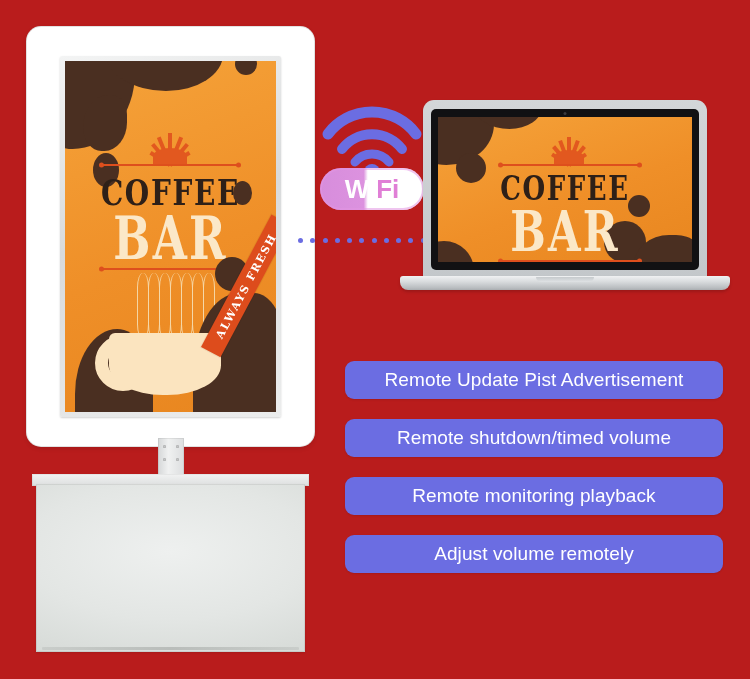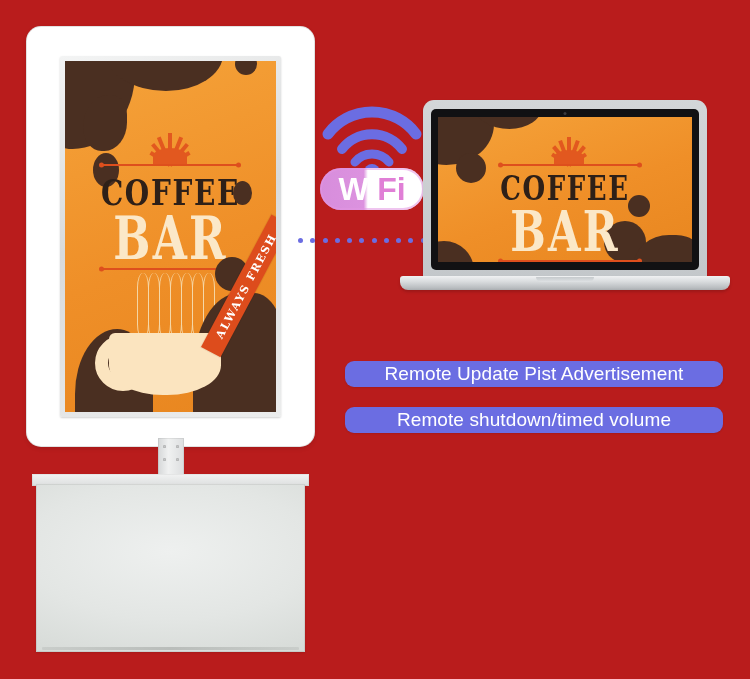--- a/index.html
+++ b/index.html
@@ -94,21 +94,21 @@
 
   
   #wifi{position:absolute;left:316px;top:104px;width:112px;height:108px;}
   .wifi-arcs{position:absolute;left:0;top:0;width:112px;height:70px;}
   .wifi-pill{
     position:absolute;left:4px;top:64px;width:104px;height:42px;border-radius:21px;
     background:linear-gradient(90deg,#d78ddc 0%,#dc92df 42%,#ffffff 46%,#ffffff 100%);
     box-shadow:inset 0 0 0 2px rgba(226,150,226,.55);
     display:flex;align-items:center;justify-content:center;
   }
-  .wifi-pill span{font-family:"Liberation Sans",sans-serif;font-weight:700;font-size:32px;line-height:1;}
+  .wifi-pill span{font-family:"Liberation Sans",sans-serif;font-weight:700;font-size:26px;line-height:1;}
   .wifi-wi{color:#ffffff;}
   .wifi-fi{color:#e07fd6;}
 
   
   #link-dots{position:absolute;left:298px;top:236px;width:152px;height:8px;
     display:flex;align-items:center;justify-content:space-between;}
   #link-dots i{width:5px;height:5px;border-radius:50%;background:#6b6de2;display:block;}
 
   
   #laptop{position:absolute;left:400px;top:100px;width:330px;height:195px;}
@@ -134,21 +134,21 @@
   }
   .lap-notch{
     position:absolute;left:50%;top:1px;transform:translateX(-50%);
     width:58px;height:5px;border-radius:0 0 6px 6px;
     background:linear-gradient(180deg,#c6cacd,#dfe2e4);
   }
 
   
   #features{position:absolute;left:345px;top:361px;width:378px;}
   .pill{
-    height:26px;margin-bottom:20px;border-radius:9px;
+    height:38px;margin-bottom:20px;border-radius:9px;
     background:#6b6de2;
     display:flex;align-items:center;justify-content:center;
     color:#ffffff;font-size:19px;letter-spacing:.1px;
     font-family:"Liberation Sans",sans-serif;
     box-shadow:0 1px 2px rgba(0,0,0,.10);
   }
   .pill:last-child{margin-bottom:0;}
 </style>
 </head>
 <body>
@@ -297,15 +297,17 @@
       </div>
     </div>
     <div class="lap-base">
       <div class="lap-notch"></div>
     </div>
   </div>
 
   <div id="features">
     <div class="pill">Remote Update Pist Advertisement</div>
     <div class="pill">Remote shutdown/timed volume</div>
+    <div class="pill">Remote monitoring playback</div>
+    <div class="pill">Adjust volume remotely</div>
   </div>
 
 </div>
 
 </body></html>

